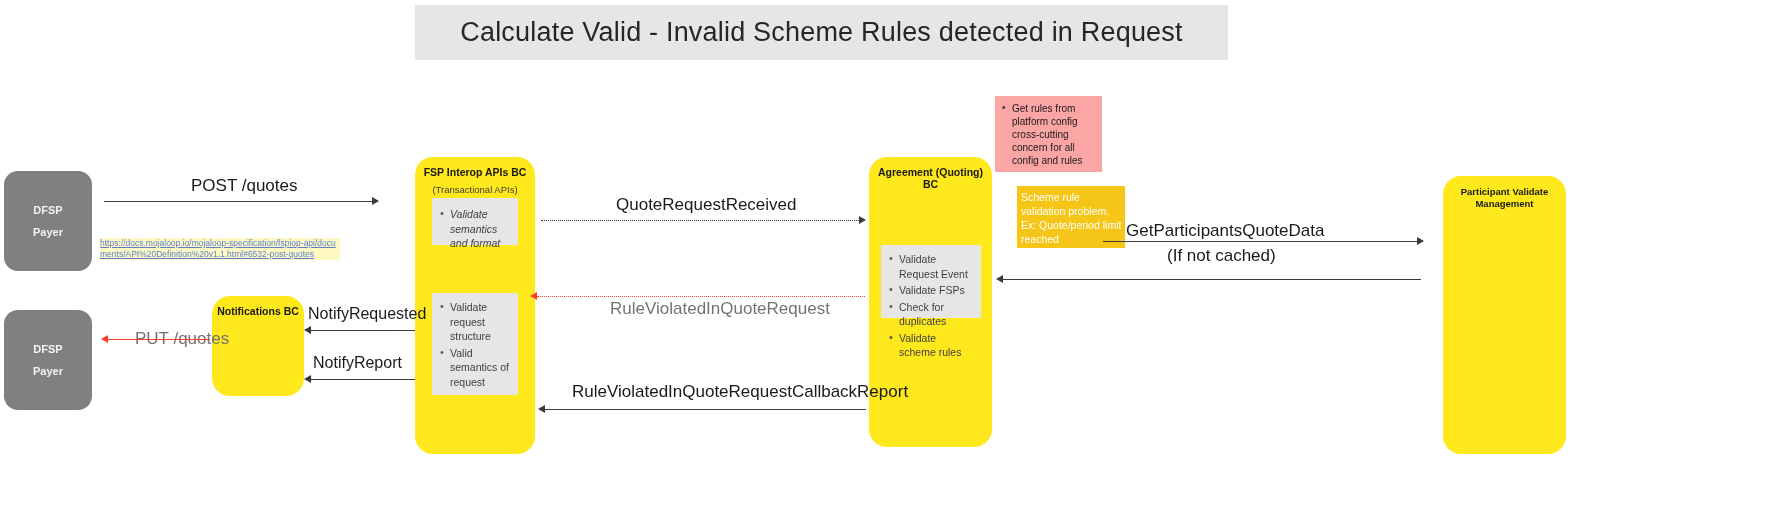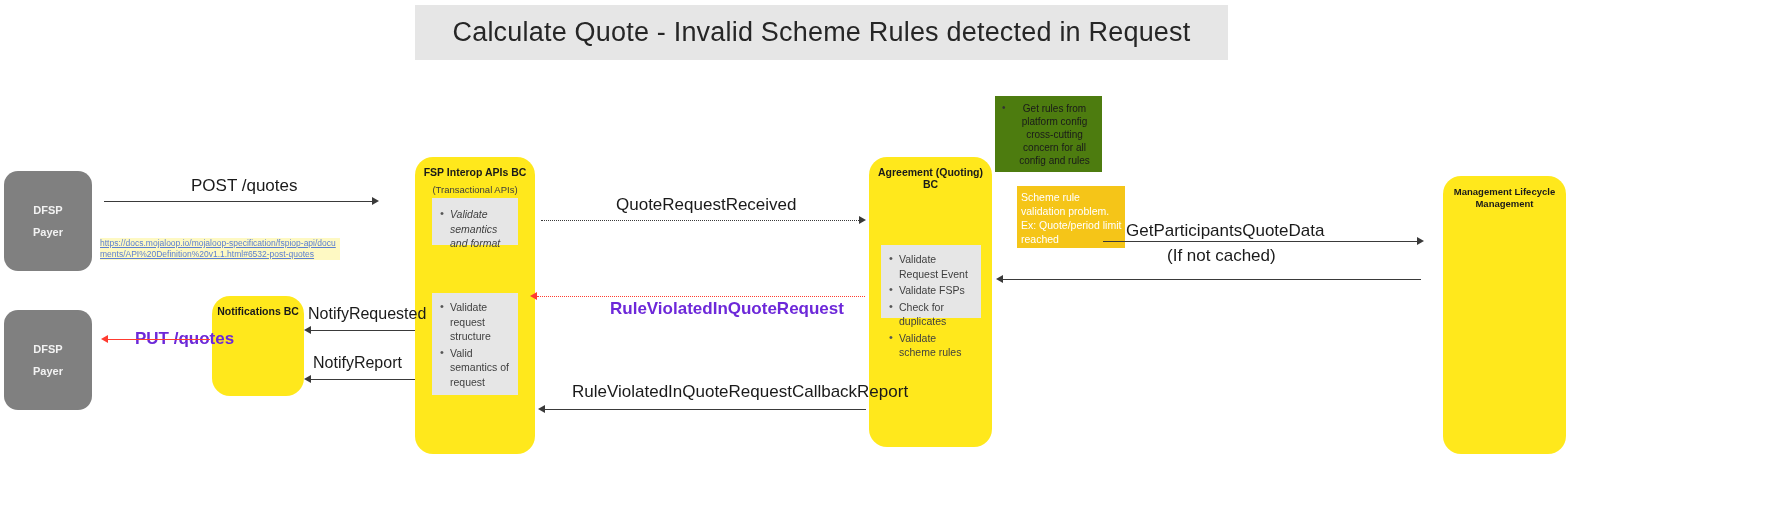--- a/index.html
+++ b/index.html
@@ -61,22 +61,22 @@
   .note li{position:relative;margin:0 0 2px 0;}
   .note li:before{
     content:"\2022";position:absolute;left:-10px;top:-1px;font-size:11px;color:#555;
   }
   #note-validate-semantics{left:432px;top:198px;width:86px;height:38px;padding-top:9px;font-style:italic;}
   #note-validate-request{left:432px;top:293px;width:86px;height:95px;padding-top:7px;}
   #note-agreement-checks{left:881px;top:245px;width:100px;height:66px;padding-top:7px;}
 
   
   #callout-green{
-    left:995px;top:96px;width:107px;height:70px;background:#4d7c0f;
-    font-size:10px;color:#1a1a1a;line-height:13px;padding-top:6px;text-align:center;
+    left:995px;top:96px;width:107px;height:70px;background:#fca5a5;
+    font-size:10px;color:#1a1a1a;line-height:13px;padding-top:6px;
   }
   #callout-green ul{margin:0;padding:0 5px 0 17px;list-style:none;}
   #callout-green li{position:relative;}
   #callout-green li:before{content:"\2022";position:absolute;left:-10px;top:-1px;color:#333;}
   #callout-orange{
     left:991px;top:186px;width:108px;height:62px;background:#f5c518;
     font-size:10.5px;color:#ffffff;line-height:14px;padding:4px 0 0 4px;
     box-sizing:border-box;
     margin-left:26px;
   }
@@ -91,36 +91,36 @@
     border-top:4px solid transparent;border-bottom:4px solid transparent;
   }
   .arrow-right{border-left:7px solid #3a3a3a;}
   .arrow-left{border-right:7px solid #3a3a3a;}
   .arrow-left.red{border-right-color:#ff3b30;}
 
   
   .msg{
     position:absolute;font-size:17px;color:#1a1a1a;white-space:nowrap;
   }
-  .msg.red{color:#6d28d9;font-weight:bold;}
+  .msg.red{color:#737373;}
   .msg.small{font-size:16px;}
 
   
   #spec-link{
     left:100px;top:238px;width:240px;
     font-size:8.5px;line-height:11px;color:#5b7fd1;
     text-decoration:underline;word-break:break-all;
     background:#fef9c3;
   }
 </style>
 </head>
 <body>
 
 <div class="abs" id="title-bar">
-  <div id="title-text">Calculate Quote - Invalid Scheme Rules detected in Request</div>
+  <div id="title-text">Calculate Valid - Invalid Scheme Rules detected in Request</div>
 </div>
 
 <div class="abs actor" id="actor-payer-top">
   <span>DFSP</span>
   <span>Payer</span>
 </div>
 
 <div class="abs actor" id="actor-payer-bottom">
   <span>DFSP</span>
   <span>Payer</span>
@@ -133,21 +133,21 @@
 
 <div class="abs lane" id="lane-agreement">
   <div class="lane-title">Agreement (Quoting) BC</div>
 </div>
 
 <div class="abs lane" id="lane-notifications">
   <div class="lane-title">Notifications BC</div>
 </div>
 
 <div class="abs lane" id="lane-plm">
-  <div id="plm-title">Management Lifecycle Management</div>
+  <div id="plm-title">Participant Validate Management</div>
 </div>
 
 <div class="note" id="note-validate-semantics">
   <ul>
     <li>Validate semantics and format</li>
   </ul>
 </div>
 
 <div class="note" id="note-validate-request">
   <ul>

